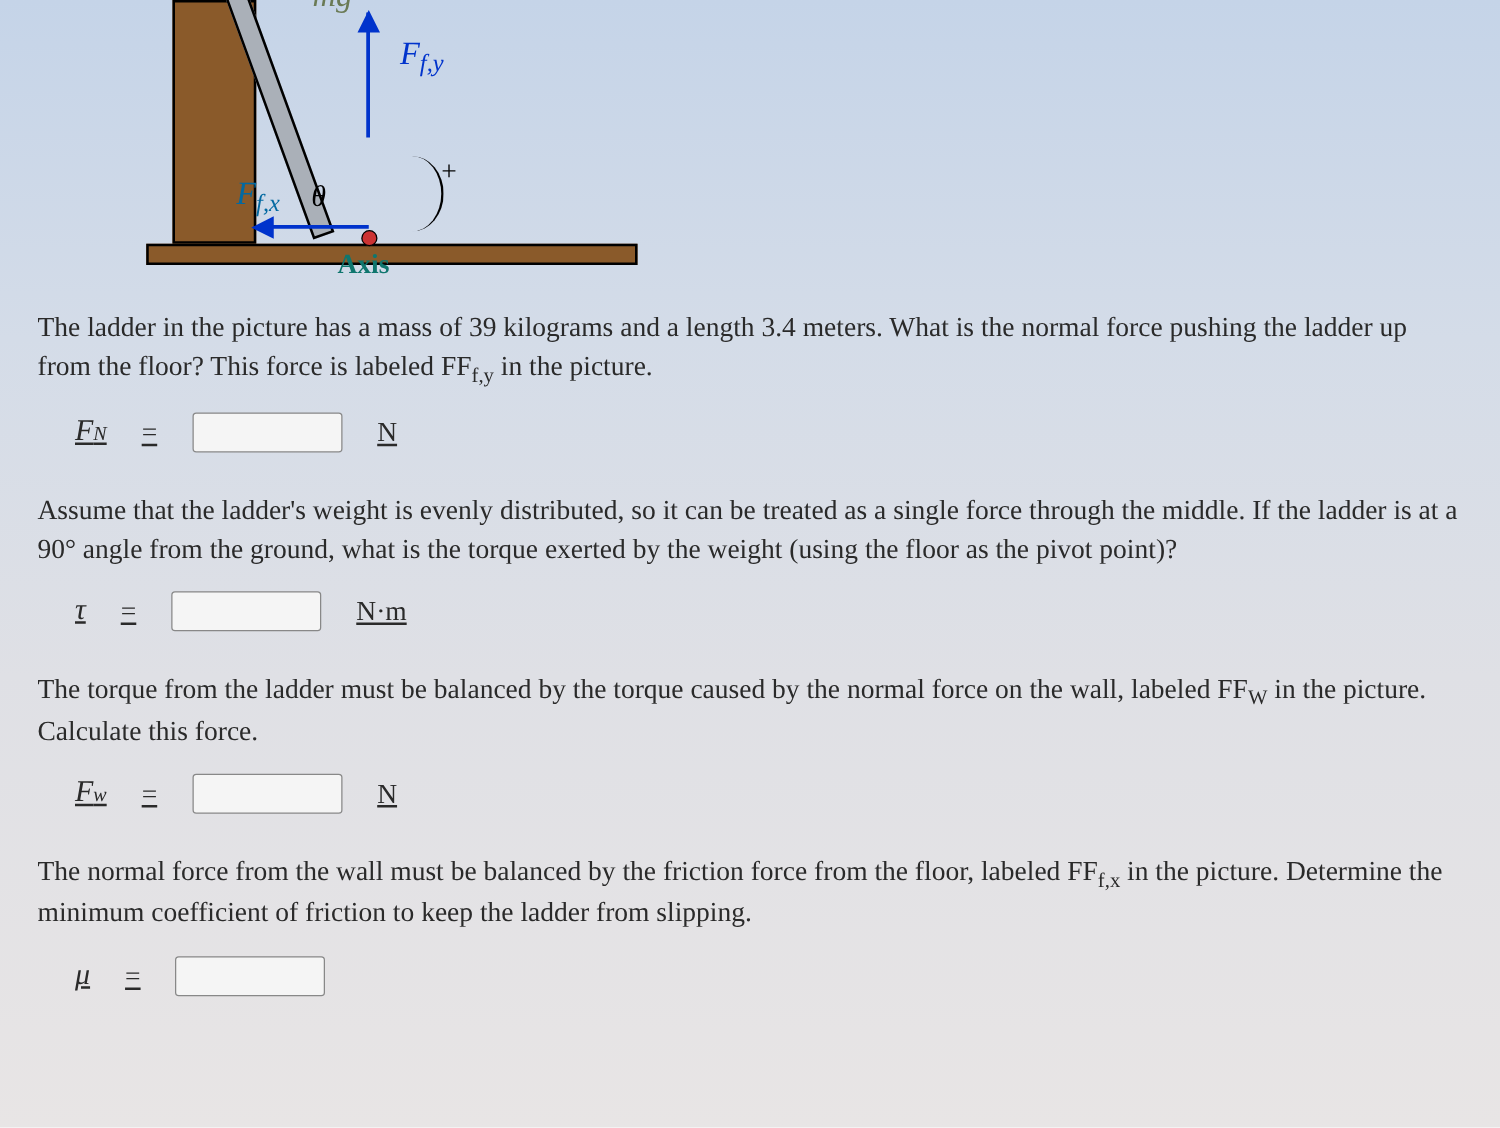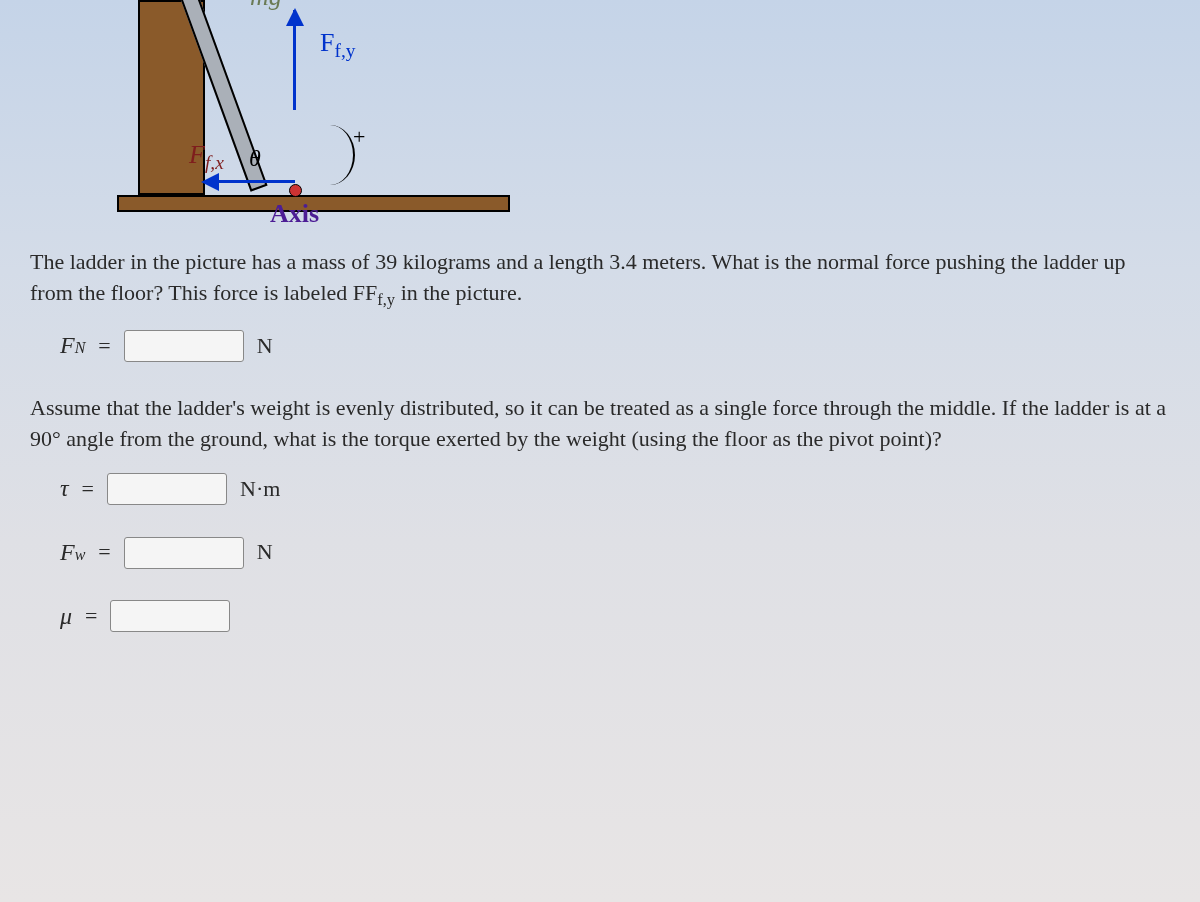--- a/index.html
+++ b/index.html
@@ -90,44 +90,45 @@
       height: 0;
       border-top: 9px solid transparent;
       border-bottom: 9px solid transparent;
       border-right: 18px solid #0033cc;
     }
     .label-ffy {
       position: absolute;
       left: 250px;
       top: 25px;
       color: #0033cc;
+      font-style: italic;
       font-size: 26px;
     }
     .label-ffx {
       position: absolute;
       left: 119px;
       top: 137px;
-      color: #7f1d1d;
+      color: #0369a1;
       font-style: italic;
       font-size: 26px;
     }
     .label-theta {
       position: absolute;
       left: 179px;
       top: 142px;
       color: #000;
       font-size: 24px;
       font-style: italic;
     }
     .label-axis {
       position: absolute;
       left: 200px;
       top: 196px;
-      color: #4c1d95;
-      font-size: 26px;
+      color: #0f766e;
+      font-size: 22px;
       font-weight: bold;
     }
     .label-mg {
       position: absolute;
       left: 180px;
       top: -21px;
       color: #6a7a55;
       font-style: italic;
       font-size: 26px;
     }
@@ -163,21 +164,22 @@
     .content-block {
       margin-top: 17px;
     }
     .paragraph {
       margin-bottom: 18px;
     }
     .input-row {
       margin: 15px 0 30px 30px;
       display: flex;
       align-items: center;
-      gap: 9px;
+      gap: 24px;
+      text-decoration: underline;
     }
     .var-label {
       font-family: 'Times New Roman', serif;
       font-style: italic;
       font-size: 24px;
     }
     .var-sub {
       font-size: 16px;
       font-style: italic;
     }
@@ -240,28 +242,34 @@
 
   <p class="paragraph">Assume that the ladder's weight is evenly distributed, so it can be treated as a single force through the middle. If the ladder is at a 90° angle from the ground, what is the torque exerted by the weight (using the floor as the pivot point)?</p>
 
   <div class="input-row">
     <span class="var-label">τ</span>
     <span class="equals">=</span>
     <input type="text" value="" style="">
     <span class="unit">N·m</span>
   </div>
 
+  <p class="paragraph">
+    <span>The torque from the ladder must be balanced by the torque caused by the normal force on the wall, labeled F</span><span>F</span><span class="sub-text">W</span><span> in the picture. Calculate this force.</span>
+  </p>
 
   <div class="input-row">
     <span class="var-label"><span>F</span><span class="var-sub">w</span></span>
     <span class="equals">=</span>
     <input type="text" value="" style="">
     <span class="unit">N</span>
   </div>
 
+  <p class="paragraph">
+    <span>The normal force from the wall must be balanced by the friction force from the floor, labeled F</span><span>F</span><span class="sub-text">f,x</span><span> in the picture. Determine the minimum coefficient of friction to keep the ladder from slipping.</span>
+  </p>
 
   <div class="input-row">
     <span class="var-label">μ</span>
     <span class="equals">=</span>
     <input type="text" value="" style="">
     <span class="unit"></span>
   </div>
 </div>
 
 </body></html>

